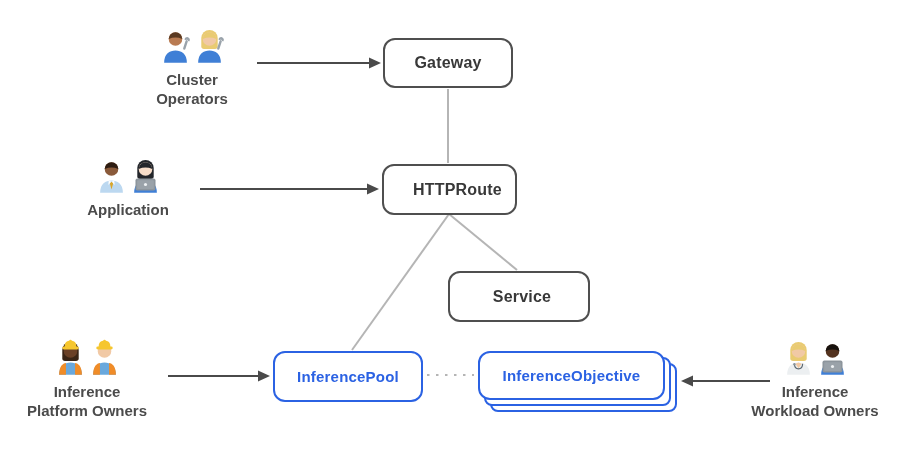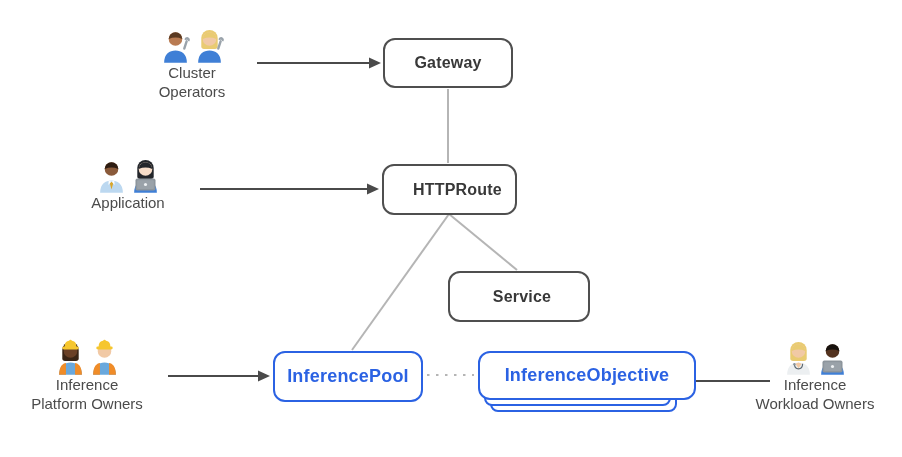--- a/index.html
+++ b/index.html
@@ -10,29 +10,29 @@
   .conn{stroke:var(--connector,#b5b5b5);stroke-width:2;fill:none;}
   .conn.dotted{stroke-dasharray:2.5 6.5;}
   .arrow-line{stroke:var(--arrow,#4a4a4a);stroke-width:2;fill:none;}
   .arrow-head{fill:var(--arrow,#4a4a4a);stroke:none;}
 
   .node{position:absolute;box-sizing:border-box;background:#ffffff;
         border:2px solid var(--box-border,#4f4f4f);border-radius:12px;
         display:flex;align-items:center;justify-content:center;
         font-weight:bold;font-size:16px;color:var(--box-text,#383838);
         letter-spacing:0.2px;}
-  .node.blue{border-color:var(--blue,#2b62e3);color:var(--blue,#2b62e3);font-size:18px;}
+  .node.blue{border-color:var(--blue,#2b62e3);color:var(--blue,#2b62e3);font-size:15px;}
   .stack-layer{position:absolute;box-sizing:border-box;background:#ffffff;
         border:2px solid var(--blue,#2b62e3);border-radius:8px;
         width:187px;height:49px;}
 
   .persona{position:absolute;width:190px;text-align:center;
         color:var(--persona-text,#4b4b4b);font-size:15px;line-height:19px;}
   .persons{display:flex;justify-content:center;align-items:flex-end;gap:3px;height:37px;}
-  .persona .label{}
+  .persona .label{margin-top:7px;font-weight:bold;}
 </style>
 </head>
 <body>
 
 <div id="canvas">
 
   <svg id="edges" width="902" height="457" viewBox="0 0 902 457">
 
     <path class="conn" d="M448,89 L448,163"></path>
     <path class="conn" d="M449,214 L517,270"></path>
@@ -60,21 +60,21 @@
   <div class="node" style="left:383px;top:38px;width:130px;height:50px;">Gateway</div>
 
   <div class="node" style="left:382px;top:164px;width:135px;height:51px;padding-left:16px;">HTTPRoute</div>
 
   <div class="node" style="left:448px;top:271px;width:142px;height:51px;padding-left:6px;">Service</div>
 
   <div class="node blue" style="left:273px;top:351px;width:150px;height:51px;z-index:3;">InferencePool</div>
 
   <div class="stack-layer" style="left:490px;top:363px;z-index:1;"></div>
   <div class="stack-layer" style="left:484px;top:357px;z-index:2;"></div>
-  <div class="node blue" style="left:478px;top:351px;width:218px;height:49px;z-index:3;">InferenceObjective</div>
+  <div class="node blue" style="left:478px;top:351px;width:187px;height:49px;z-index:3;">InferenceObjective</div>
 
   <div class="persona" style="left:97px;top:26px;">
     <div class="persons">
         <svg viewBox="0 0 34 40" width="31" height="37">
           <path d="M4.5,40 C4.5,30 10.5,26.5 17,26.5 C23.5,26.5 29.5,30 29.5,40 Z" fill="#3f7fd6"></path>
           <g transform="rotate(18 28 20)">
             <rect x="26.8" y="15" width="2.6" height="11" rx="1.2" fill="#9aa3ab"></rect>
             <path d="M25.4,15.5 a2.9,2.9 0 1 1 5.4,0 l-1.2,-0.1 a1.7,1.7 0 0 0 -3,0 z" fill="#9aa3ab"></path>
           </g>
           <circle cx="17" cy="14" r="7.5" fill="#b97b52"></circle>

